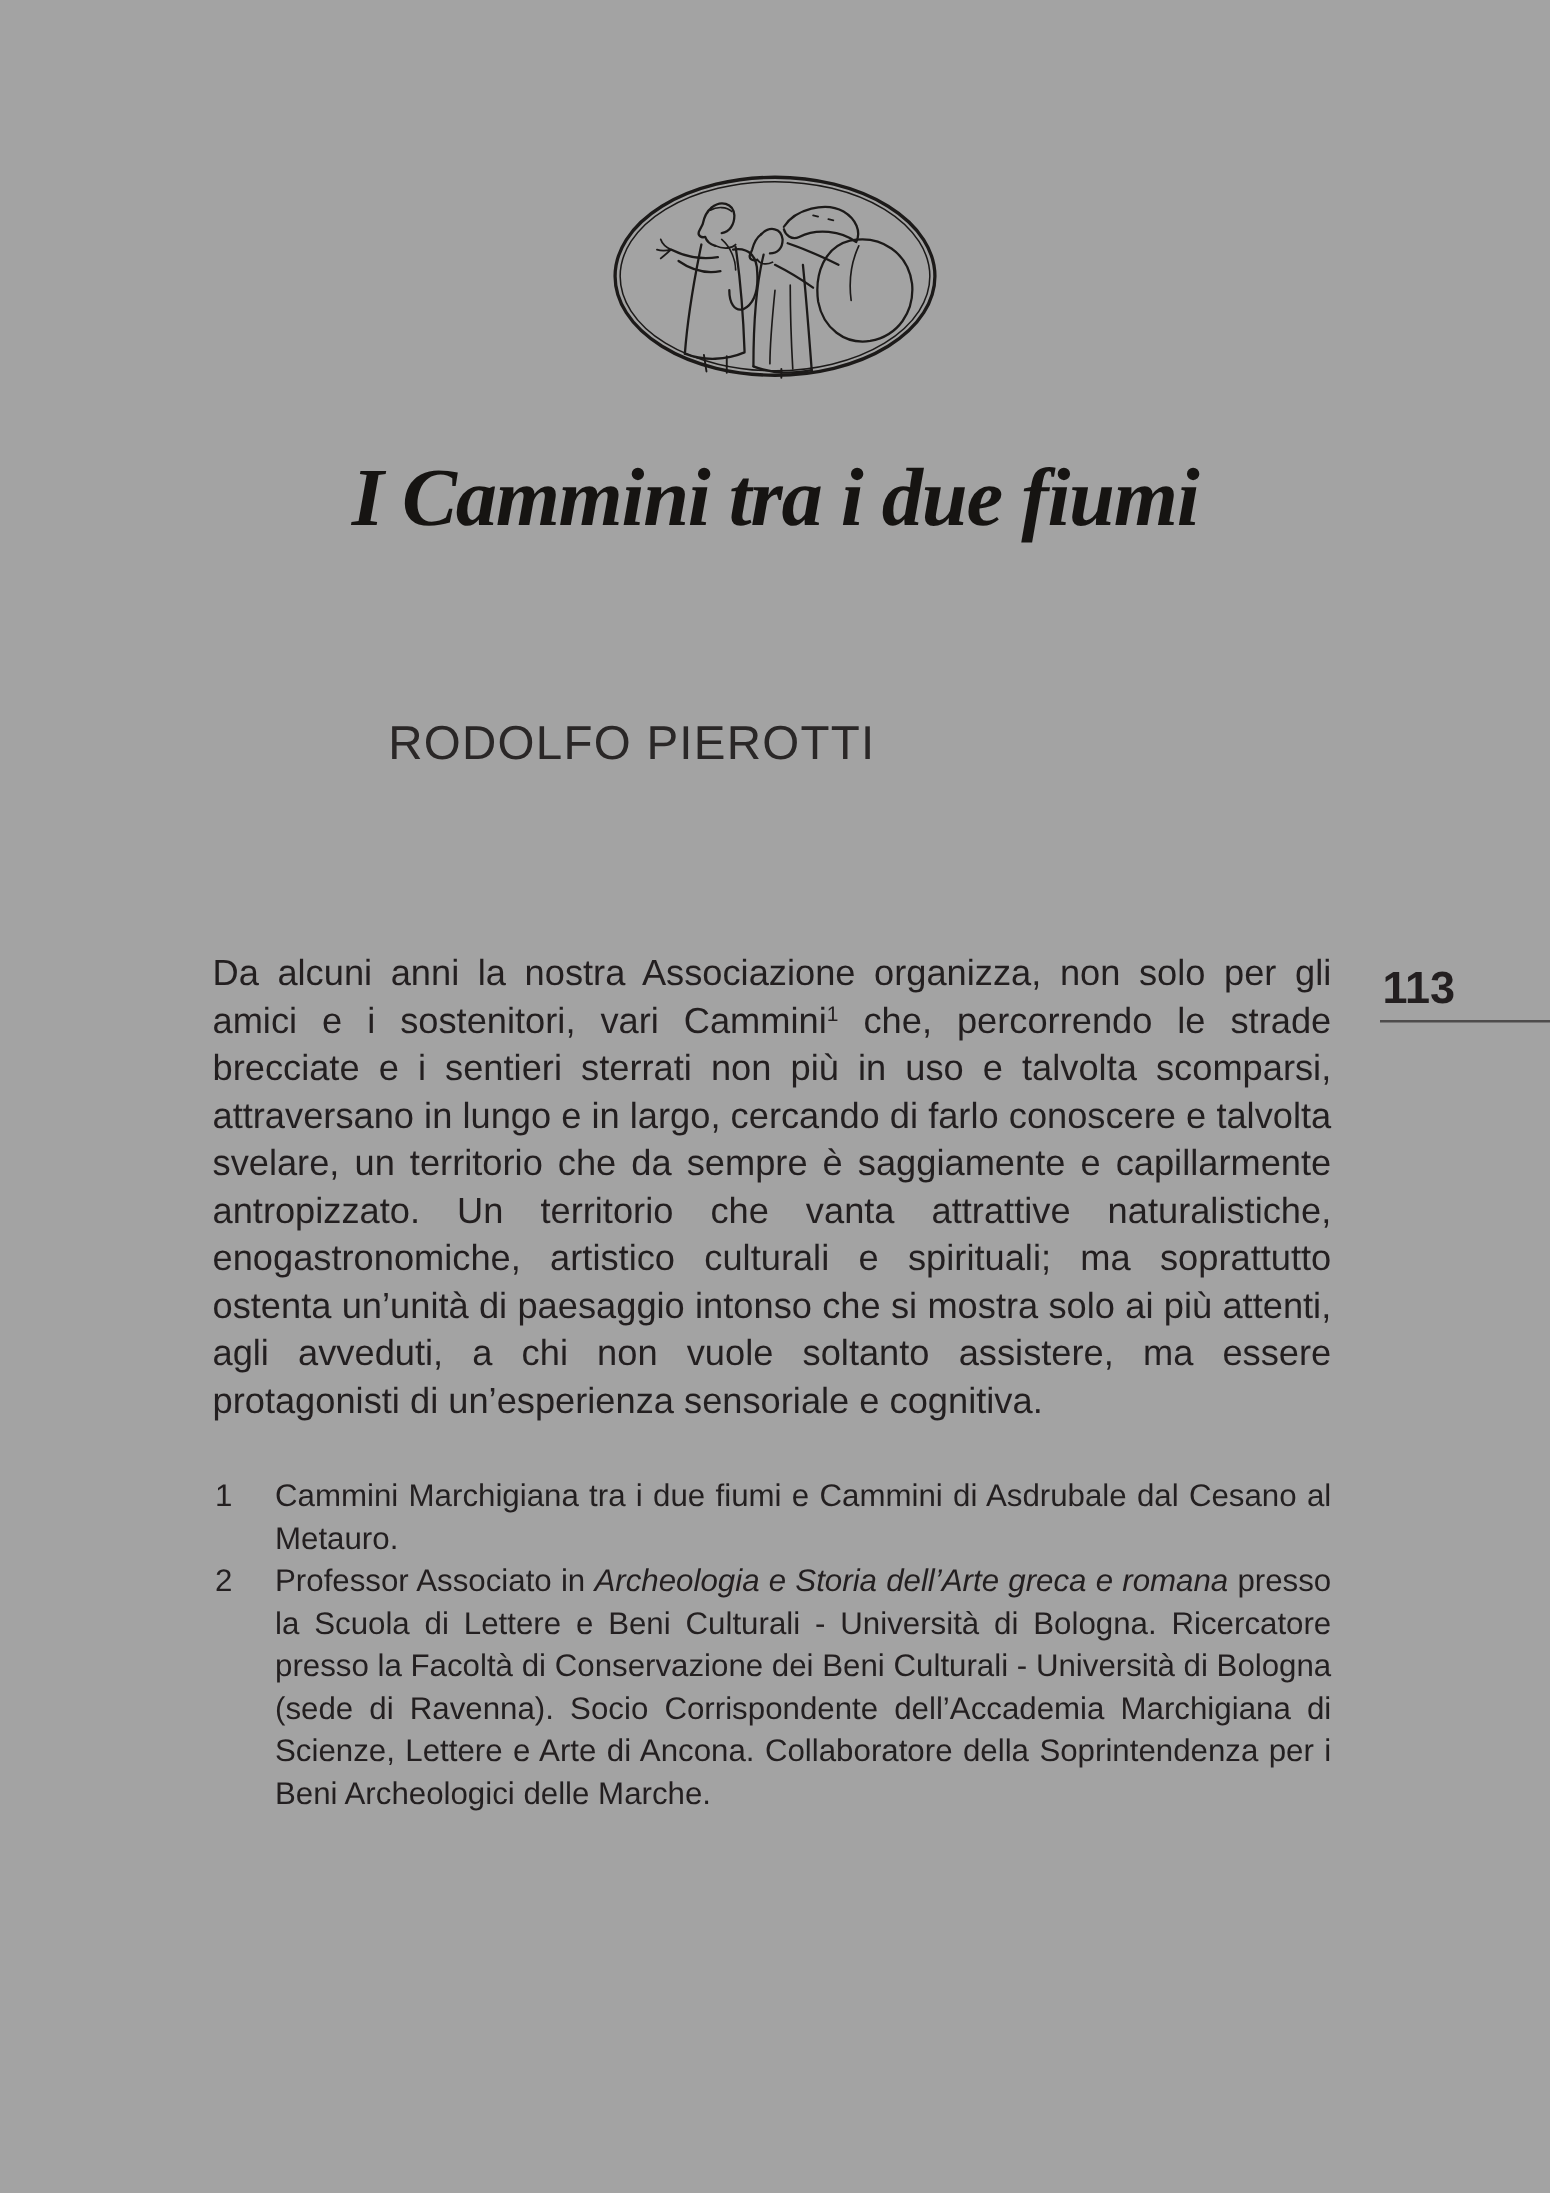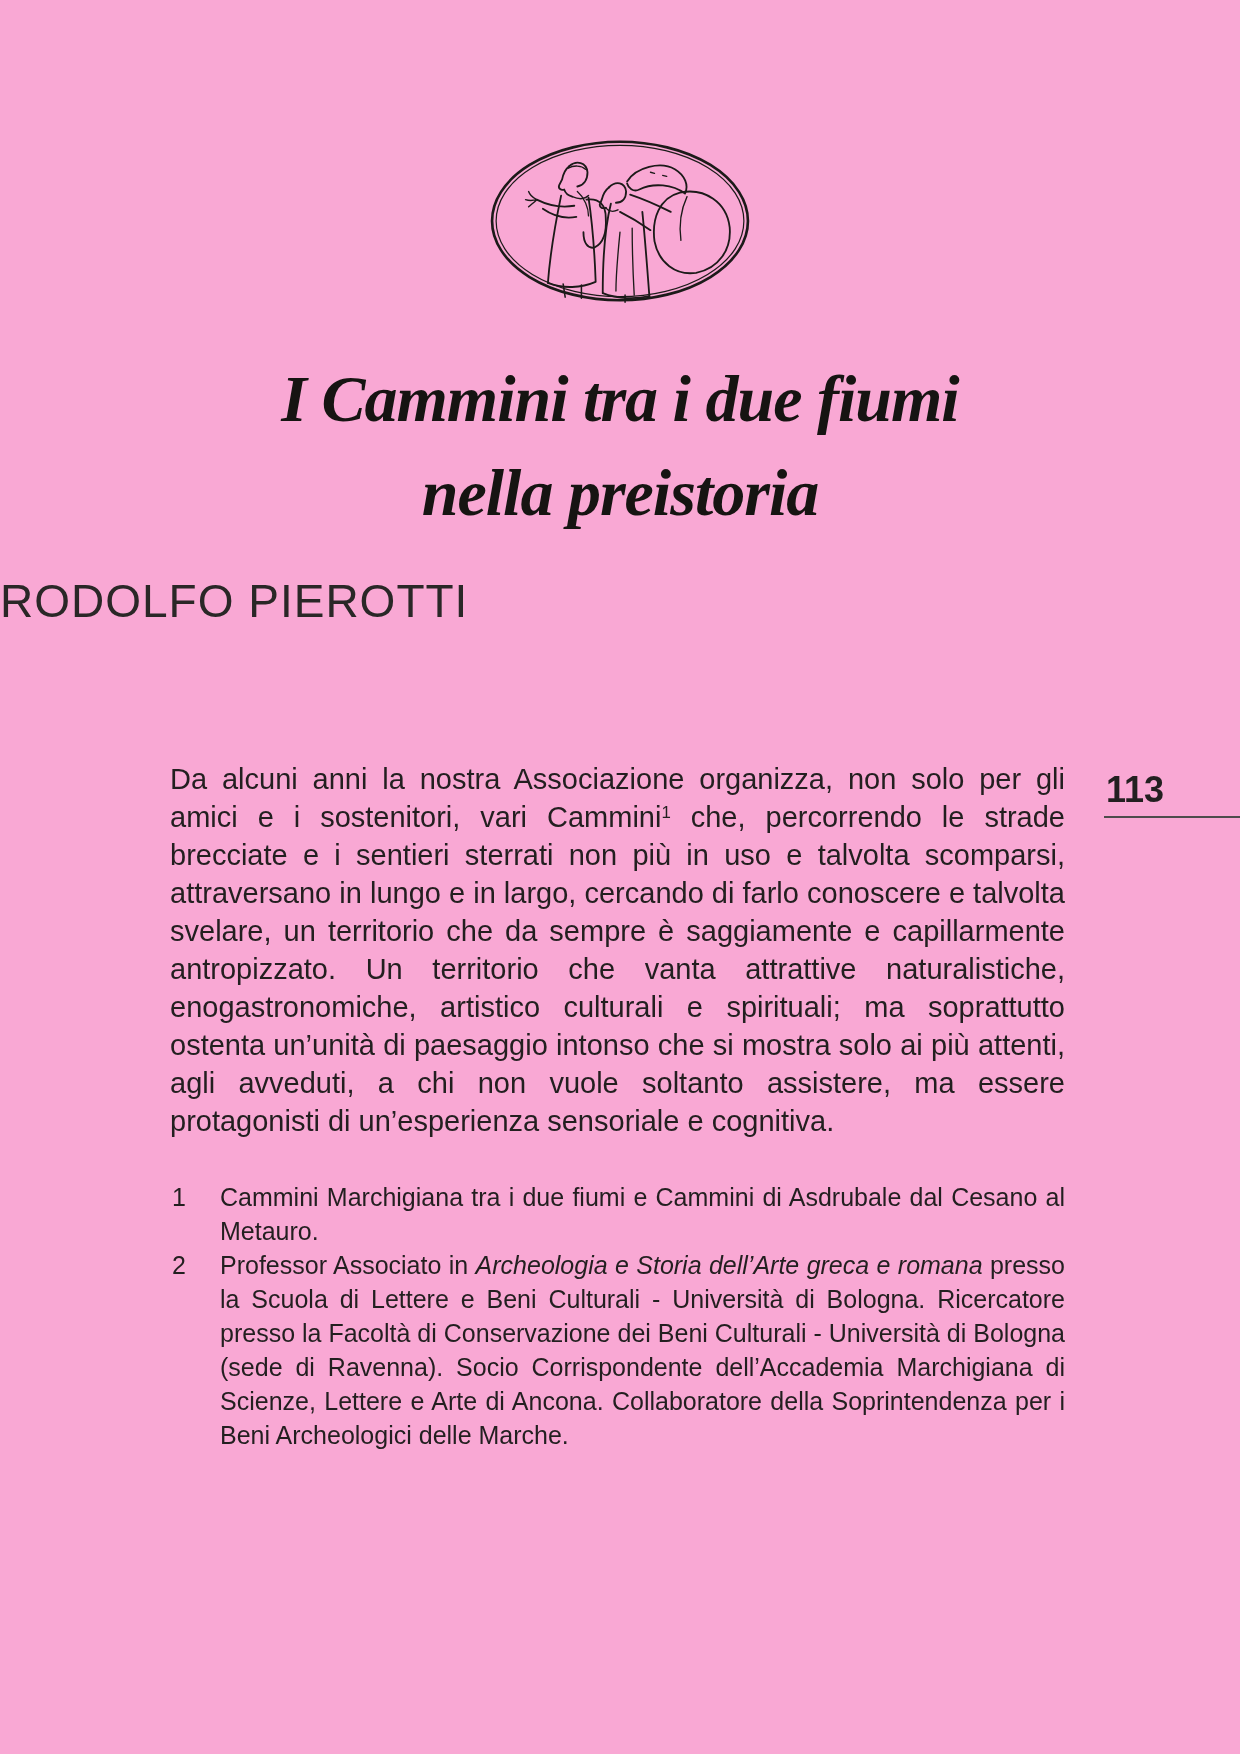--- a/index.html
+++ b/index.html
@@ -6,21 +6,21 @@
   html, body {
     margin: 0;
     padding: 0;
     background: #e8e8e8;
   }
   .page {
     position: relative;
     width: 1240px;
     height: 1754px;
     margin: 0 auto;
-    background: #f9a8d4;
+    background: #a3a3a3;
     overflow: hidden;
     color: #231f20;
     font-family: "Liberation Sans", sans-serif;
   }
 
   
   .illustration {
     position: absolute;
     left: 488px;
     top: 138px;
@@ -50,22 +50,22 @@
     color: #161412;
     letter-spacing: -1px;
   }
 
   
   .author {
     position: absolute;
     left: 0;
     top: 574px;
     width: 1011px;
-    text-align: left;
-    font-size: 46px;
+    text-align: center;
+    font-size: 38px;
     font-weight: 400;
     letter-spacing: 1px;
     color: #2a2727;
   }
 
   
   .page-number {
     position: absolute;
     left: 1106px;
     top: 769px;
@@ -168,21 +168,20 @@
         <path d="M130,72 C140,77 150,83 160,90"></path>
         <path d="M130,92 C128,112 126,132 126,150 M142,88 C142,112 143,136 144,154" stroke-width="1.3"></path>
         <path d="M113,152 C128,158 146,158 159,155"></path>
         <path d="M135,154 L135,161" stroke-width="1.5"></path>
       </g>
     </svg>
   </div>
 
   <div class="title-block">
     <div>I Cammini tra i due fiumi</div>
-    <div>nella preistoria</div>
   </div>
 
   <div class="author">RODOLFO PIEROTTI</div>
 
   <div class="page-number">113</div>
   <div class="page-number-rule"></div>
 
   <div class="body-col">
     <p class="para-1"><span>Da alcuni anni la nostra Associazione organizza, non solo per gli amici e i sostenitori, vari Cammini</span><sup class="fn-ref">1</sup><span> che, percorrendo le strade brecciate e i sentieri sterrati non più in uso e talvolta scomparsi, attraversano in lungo e in largo, cercando di farlo conoscere e talvolta svelare, un territorio che da sempre è saggiamente e capillarmente antropizzato. Un territorio che vanta attrattive naturalistiche, enogastronomiche, artistico culturali e spirituali; ma soprattutto ostenta un’unità di paesaggio intonso che si mostra solo ai più attenti, agli avveduti, a chi non vuole soltanto assistere, ma essere protagonisti di un’esperienza sensoriale e cognitiva.</span></p>
 

